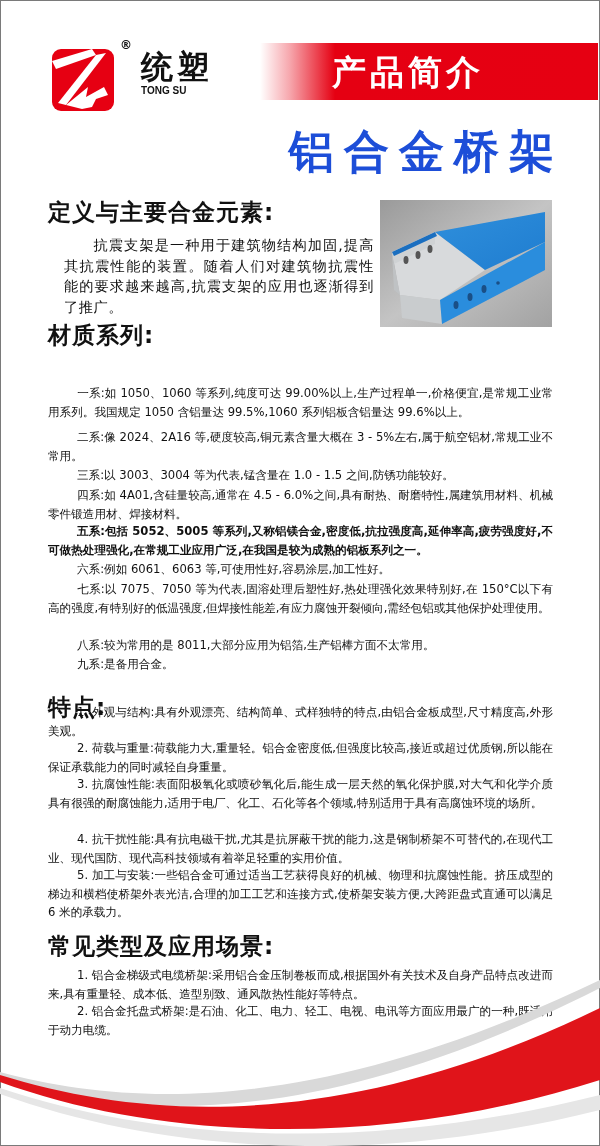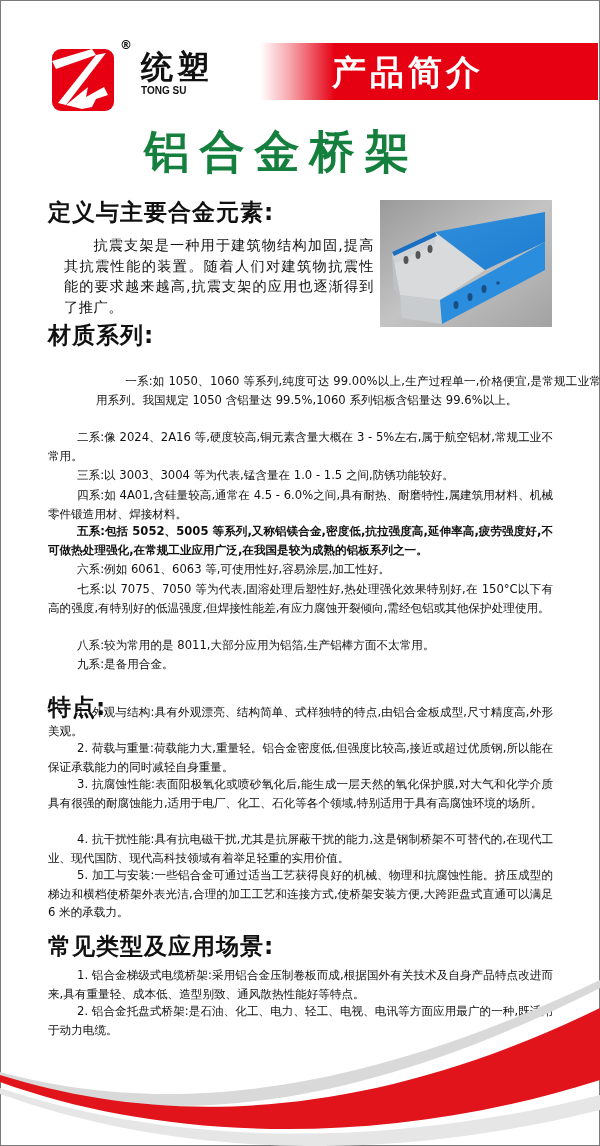--- a/index.html
+++ b/index.html
@@ -28,22 +28,22 @@
   .banner {
     position: absolute; left: 260px; top: 43px; width: 338px; height: 57px;
     background: linear-gradient(to right, rgba(230,0,18,0) 0px, rgba(230,0,18,0.35) 30px, #e50012 75px, #e60012 100%);
   }
   .banner-text {
     position: absolute; left: 332px; top: 47px; font-size: 34px; font-weight: bold;
     color: #fff; letter-spacing: 4px; line-height: 50px;
   }
   
   .main-title {
-    position: absolute; left: 0; top: 122px; width: 564px; text-align: center;
-    font-size: 45px; font-weight: bold; letter-spacing: 10px; line-height: 60px; color: #15803d;
+    position: absolute; left: 0; top: 122px; width: 564px; text-align: right;
+    font-size: 45px; font-weight: bold; letter-spacing: 10px; line-height: 60px; color: #1d4ed8;
   }
   .h2 {
     position: absolute; left: 48px; font-size: 23px; font-weight: bold; color: #111;
     line-height: 30px; letter-spacing: 1px;
   }
   .p {
     position: absolute; left: 48px; width: 505px; font-size: 11.6px; line-height: 18.6px;
     color: #111; text-align: justify;
   }
   .p .ind { display: inline-block; width: 29px; }
@@ -111,21 +111,21 @@
     <ellipse cx="38" cy="55" rx="2.5" ry="4" fill="#555"></ellipse>
     <ellipse cx="50" cy="49" rx="2.5" ry="4" fill="#555"></ellipse>
     <ellipse cx="76" cy="105" rx="2.5" ry="4" fill="#1a4f86"></ellipse>
     <ellipse cx="90" cy="97" rx="2.5" ry="4" fill="#1a4f86"></ellipse>
     <ellipse cx="104" cy="89" rx="2.5" ry="4" fill="#1a4f86"></ellipse>
     <circle cx="118" cy="83" r="1.8" fill="#1a4f86"></circle>
   </svg>
 </div>
 
 <div class="h2" style="top:320px;">材质系列:</div>
-<div class="p" style="top:372px;margin-left:48px;"><span class="ind"></span><span>一系:如 1050、1060 等系列,纯度可达 99.00%以上,生产过程单一,价格便宜,是常规工业常用系列。我国规定 1050 含铝量达 99.5%,1060 系列铝板含铝量达 99.6%以上。</span></div>
+<div class="p" style="top:384px;"><span class="ind"></span><span>一系:如 1050、1060 等系列,纯度可达 99.00%以上,生产过程单一,价格便宜,是常规工业常用系列。我国规定 1050 含铝量达 99.5%,1060 系列铝板含铝量达 99.6%以上。</span></div>
 <div class="p" style="top:428px;"><span class="ind"></span><span>二系:像 2024、2A16 等,硬度较高,铜元素含量大概在 3 - 5%左右,属于航空铝材,常规工业不常用。</span></div>
 <div class="p" style="top:466px;"><span class="ind"></span><span>三系:以 3003、3004 等为代表,锰含量在 1.0 - 1.5 之间,防锈功能较好。</span></div>
 <div class="p" style="top:486px;"><span class="ind"></span><span>四系:如 4A01,含硅量较高,通常在 4.5 - 6.0%之间,具有耐热、耐磨特性,属建筑用材料、机械零件锻造用材、焊接材料。</span></div>
 <div class="p" style="top:522px;font-weight:bold;"><span class="ind"></span><span>五系:包括 5052、5005 等系列,又称铝镁合金,密度低,抗拉强度高,延伸率高,疲劳强度好,不可做热处理强化,在常规工业应用广泛,在我国是较为成熟的铝板系列之一。</span></div>
 <div class="p" style="top:560px;"><span class="ind"></span><span>六系:例如 6061、6063 等,可使用性好,容易涂层,加工性好。</span></div>
 <div class="p" style="top:580px;"><span class="ind"></span><span>七系:以 7075、7050 等为代表,固溶处理后塑性好,热处理强化效果特别好,在 150°C以下有高的强度,有特别好的低温强度,但焊接性能差,有应力腐蚀开裂倾向,需经包铝或其他保护处理使用。</span></div>
 <div class="p" style="top:636px;"><span class="ind"></span><span>八系:较为常用的是 8011,大部分应用为铝箔,生产铝棒方面不太常用。</span></div>
 <div class="p" style="top:655px;"><span class="ind"></span><span>九系:是备用合金。</span></div>
 
 <div class="h2" style="top:692px;">特点:</div>

